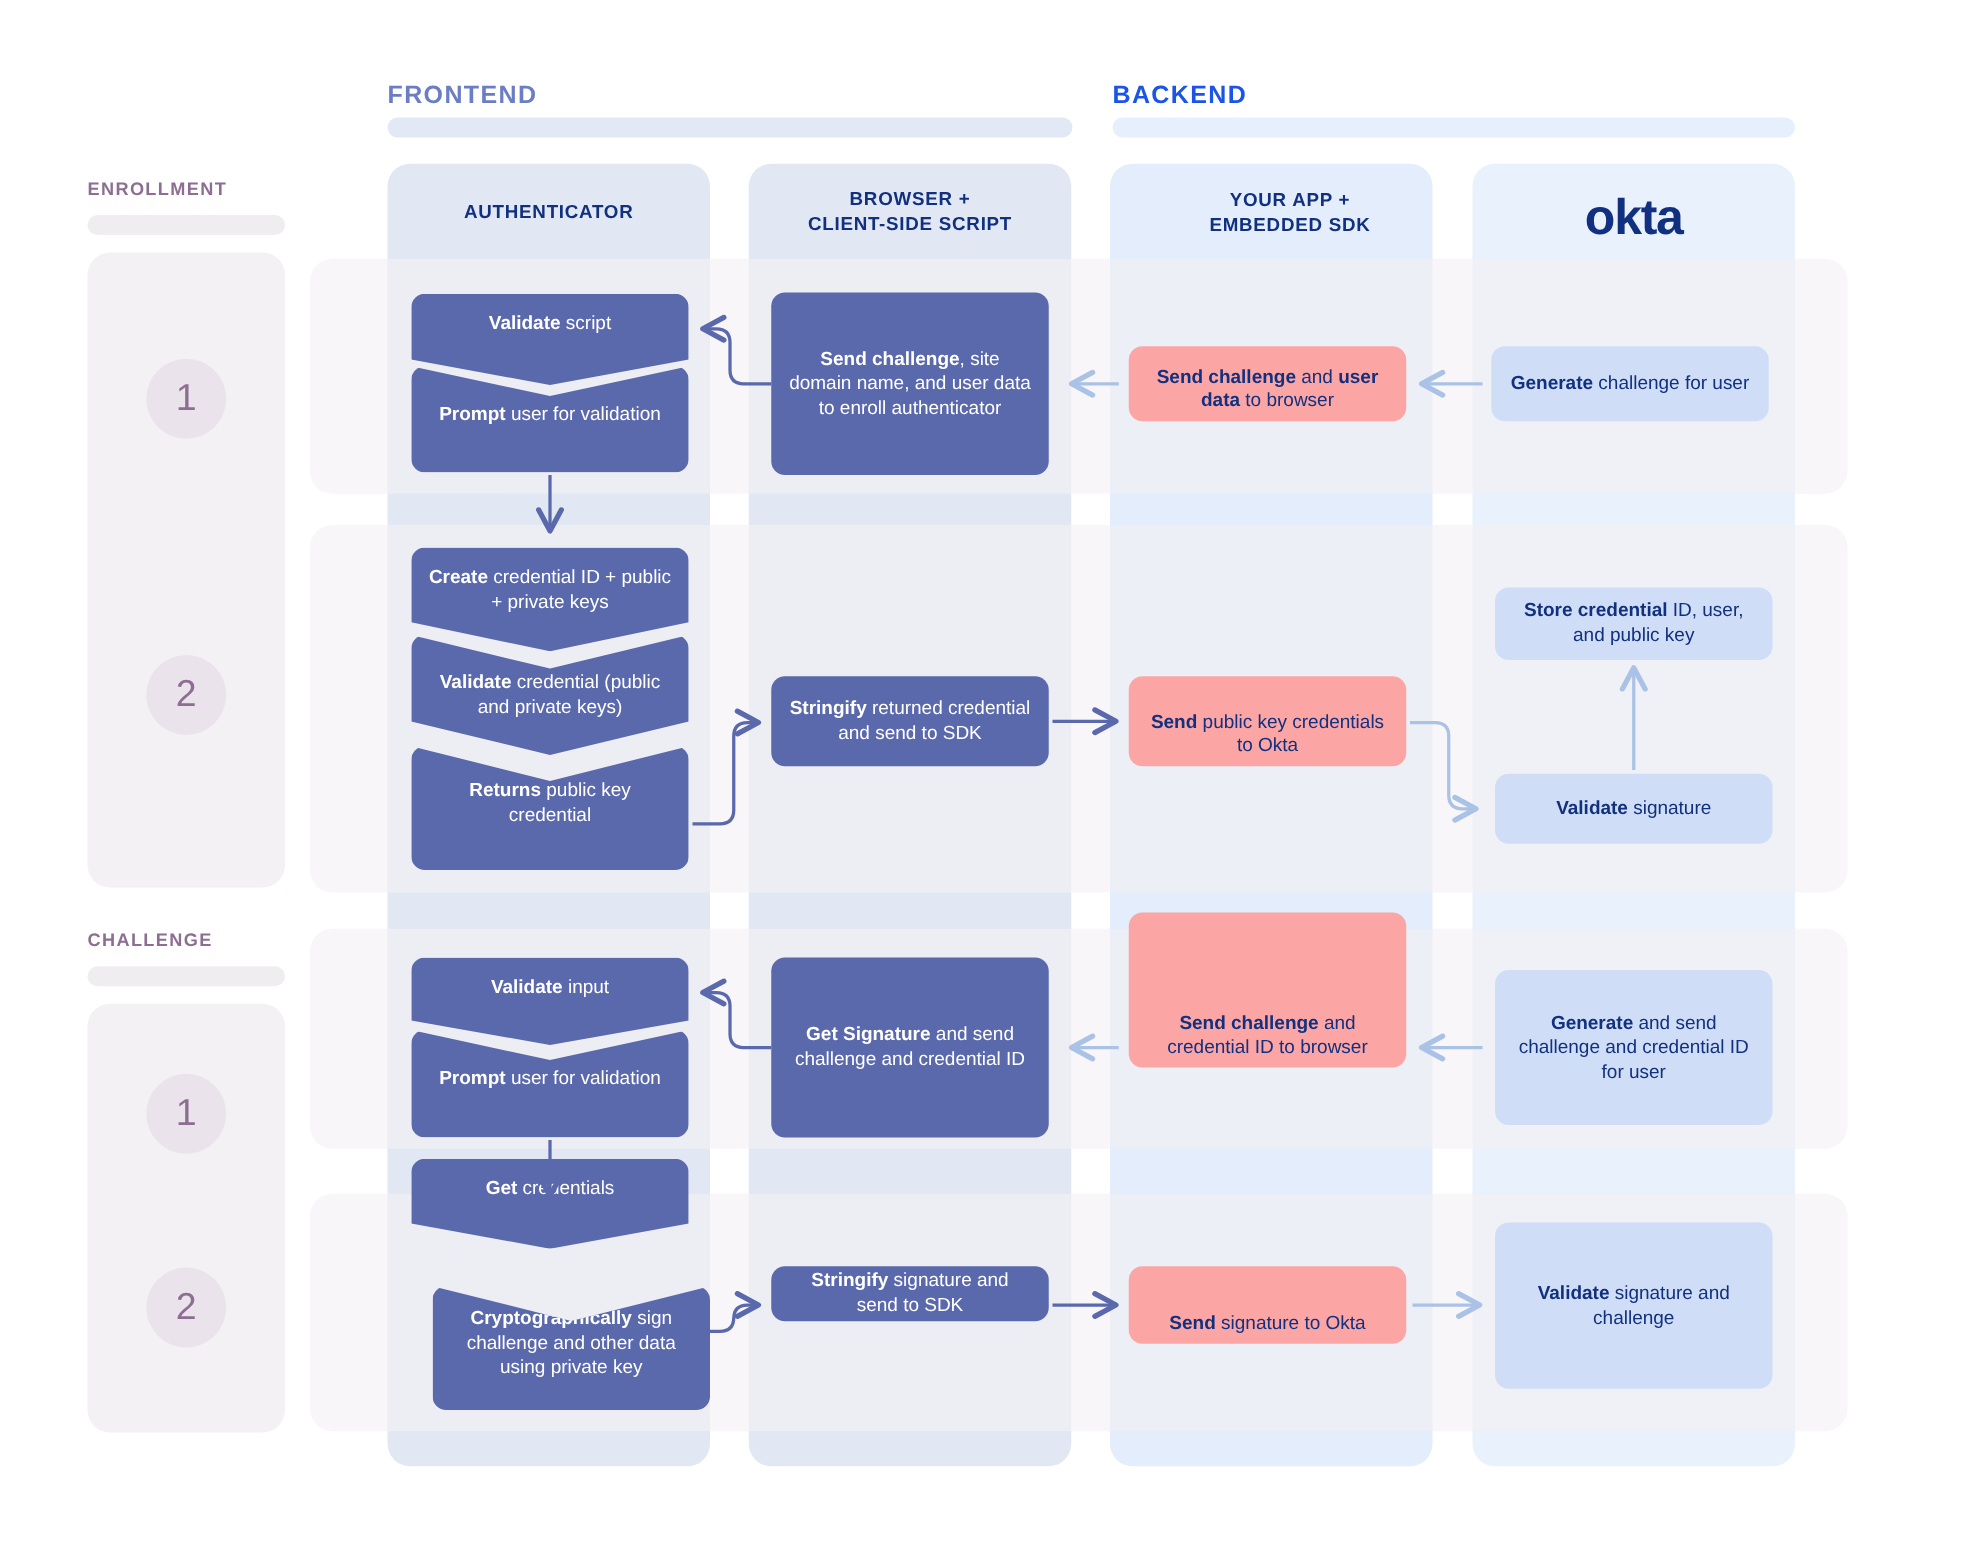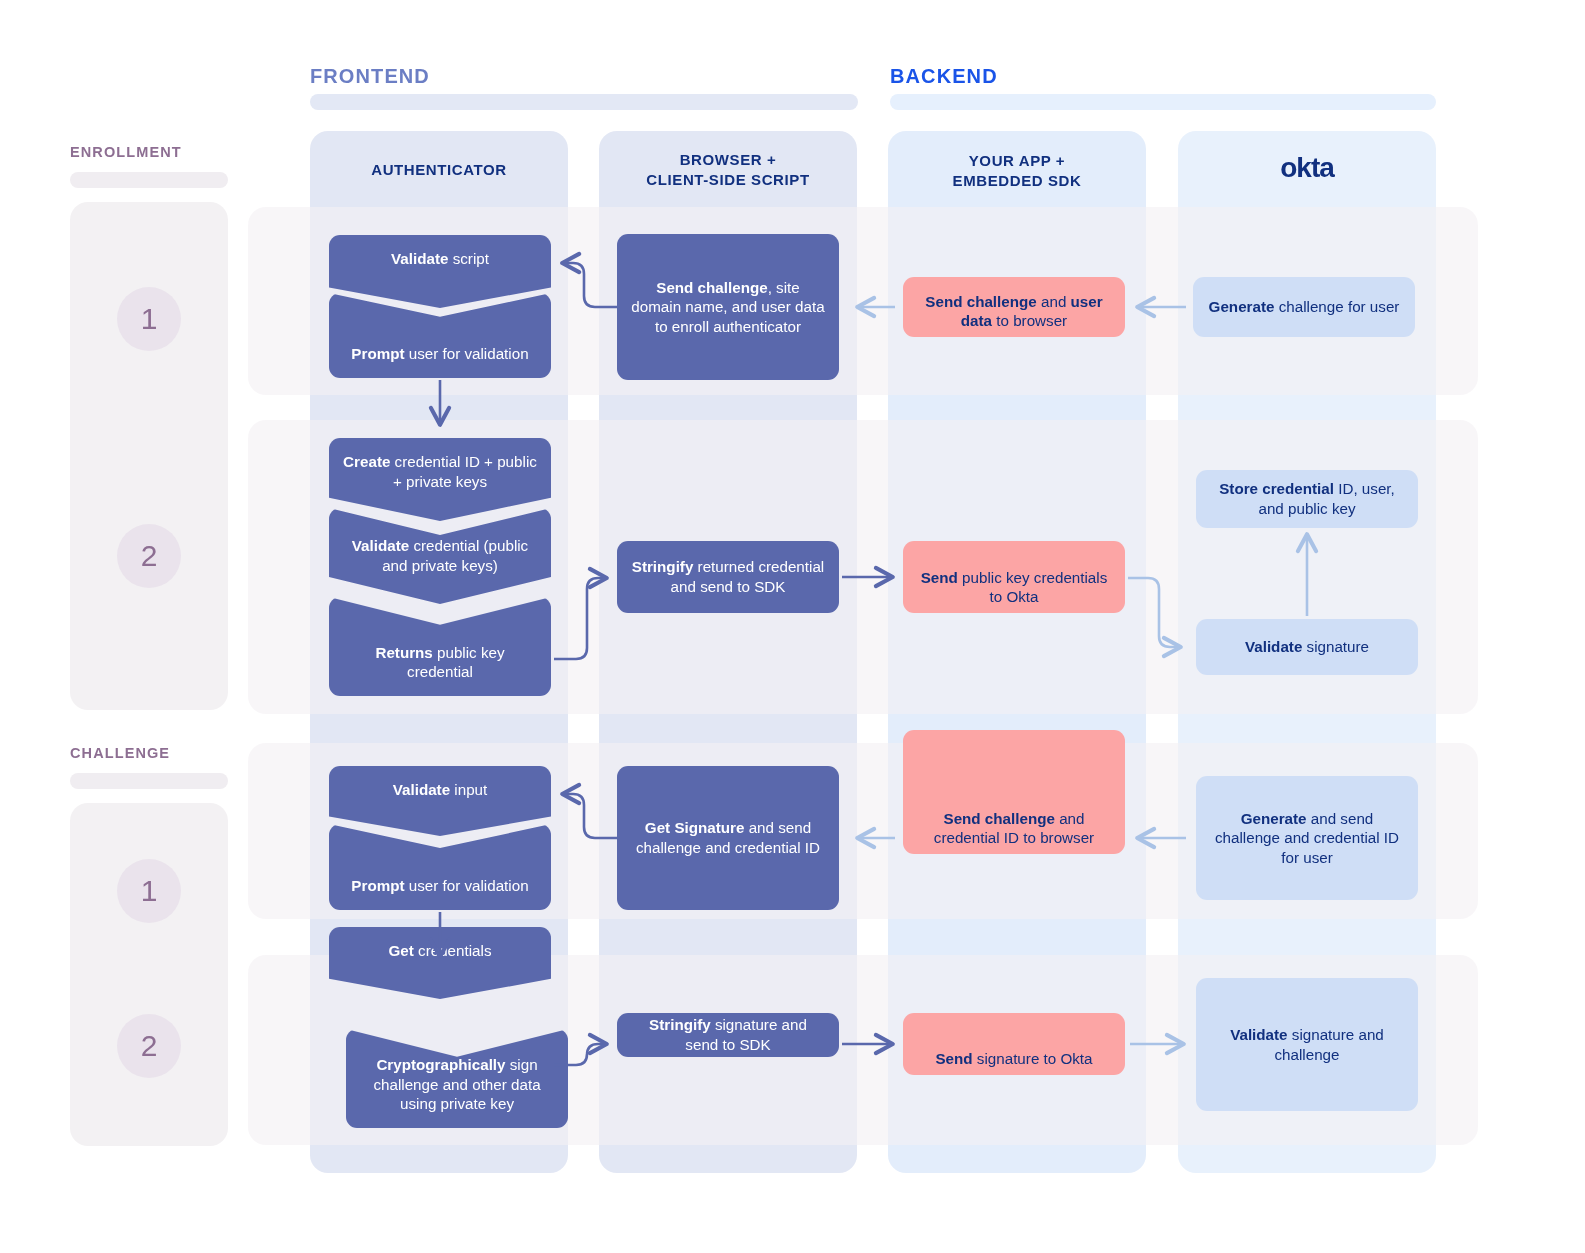--- a/index.html
+++ b/index.html
@@ -123,28 +123,27 @@
     align-items:flex-start;
     padding-top:14px;
   }
   .chev-both{
     clip-path:polygon(0% 0%,50% 28%,100% 0%,100% 72%,50% 100%,0% 72%);
     border-radius:11px;
   }
   .chev-top{
     clip-path:polygon(0% 0%,50% 28%,100% 0%,100% 100%,0% 100%);
     border-radius:11px;
-    align-items:flex-end;
     padding-bottom:14px;
   }
 
   
   .okta-logo{
     position:absolute;
-    font-size:28px;
+    font-size:40px;
     font-weight:bold;
     letter-spacing:-1px;
     color:#11307f;
     text-align:center;
   }
 
   svg.conn{position:absolute;left:0;top:0;width:1585px;height:1253px;pointer-events:none;}
 </style>
 </head>
 <body>
@@ -160,21 +159,21 @@
   <div class="colband fe" style="left:310px;top:131px;width:258px;height:1042px;"></div>
   <div class="colband fe" style="left:599px;top:131px;width:258px;height:1042px;"></div>
   <div class="colband be" style="left:888px;top:131px;width:258px;height:1042px;"></div>
   <div class="colband be2" style="left:1178px;top:131px;width:258px;height:1042px;"></div>
 
   <div class="colhead" style="left:310px;top:160px;width:258px;">AUTHENTICATOR</div>
   <div class="colhead" style="left:599px;top:150px;width:258px;">
     <span>BROWSER +</span><br>
     <span>CLIENT-SIDE SCRIPT</span>
   </div>
-  <div class="colhead" style="left:888px;top:151px;width:258px;">
+  <div class="colhead" style="left:888px;top:151px;width:258px;padding-left:15px;">
     <span>YOUR APP +</span><br>
     <span>EMBEDDED SDK</span>
   </div>
   <div class="okta-logo" style="left:1178px;top:152px;width:258px;">okta</div>
 
   <div class="grp-label" style="left:70px;top:144px;">ENROLLMENT</div>
   <div class="grp-bar" style="left:70px;top:172px;width:158px;"></div>
   <div class="grp-panel" style="left:70px;top:202px;width:158px;height:508px;"></div>
   <div class="step-circle" style="left:117px;top:287px;">1</div>
   <div class="step-circle" style="left:117px;top:524px;">2</div>

